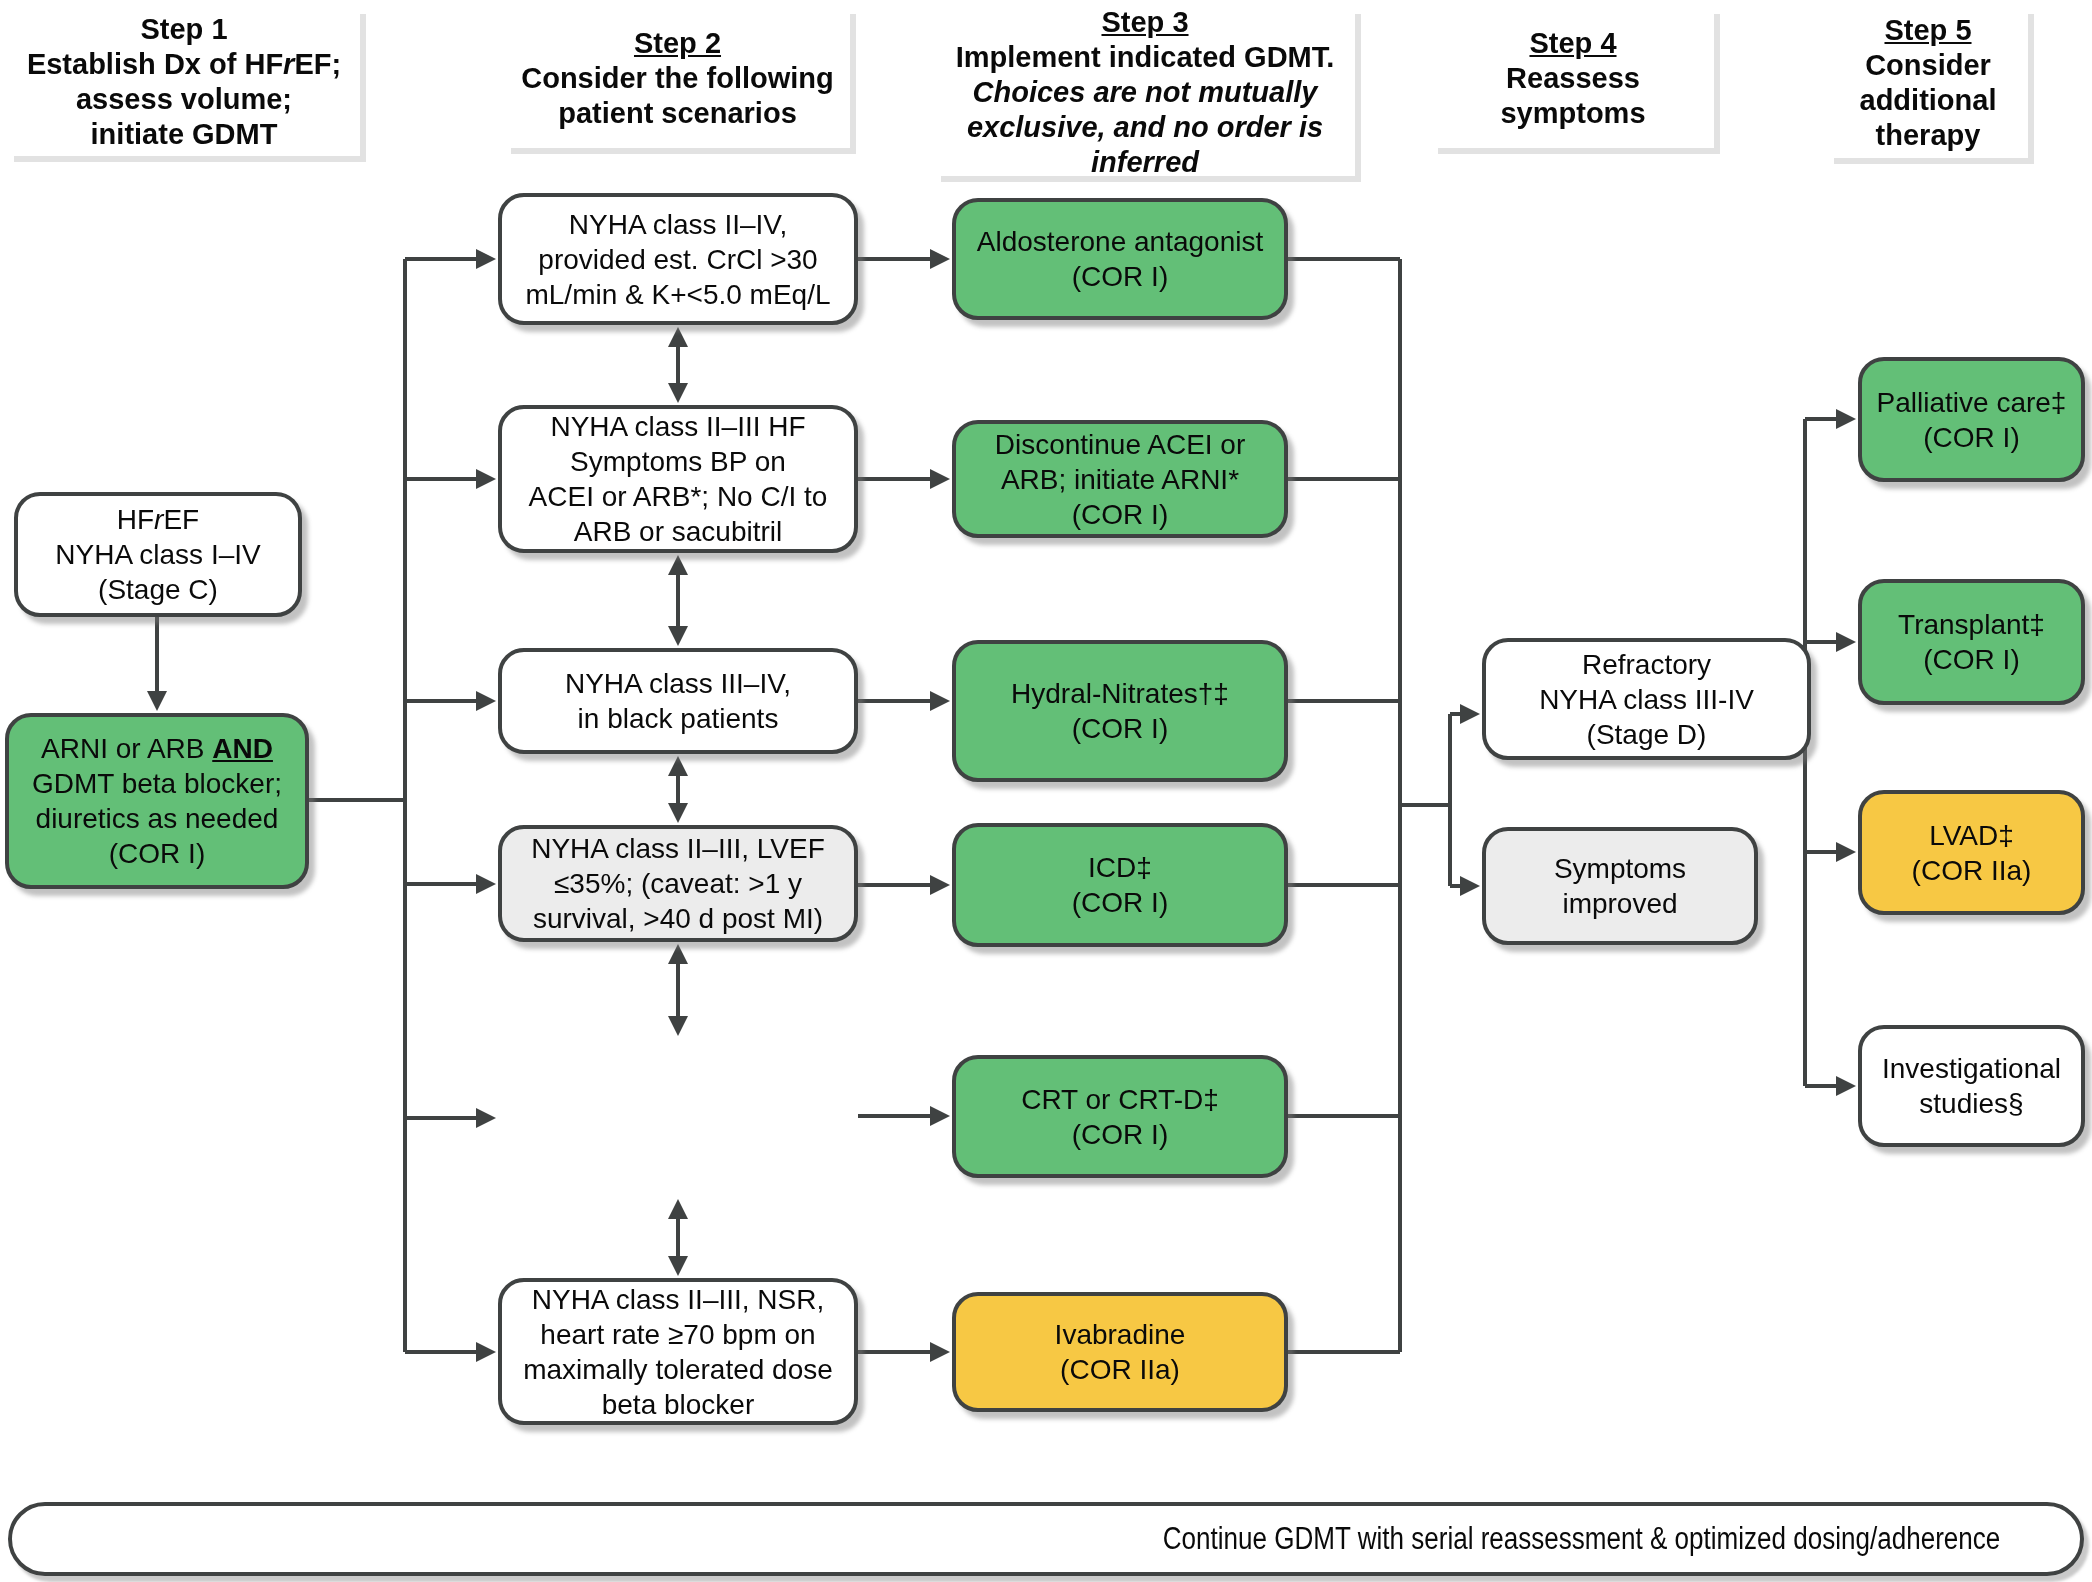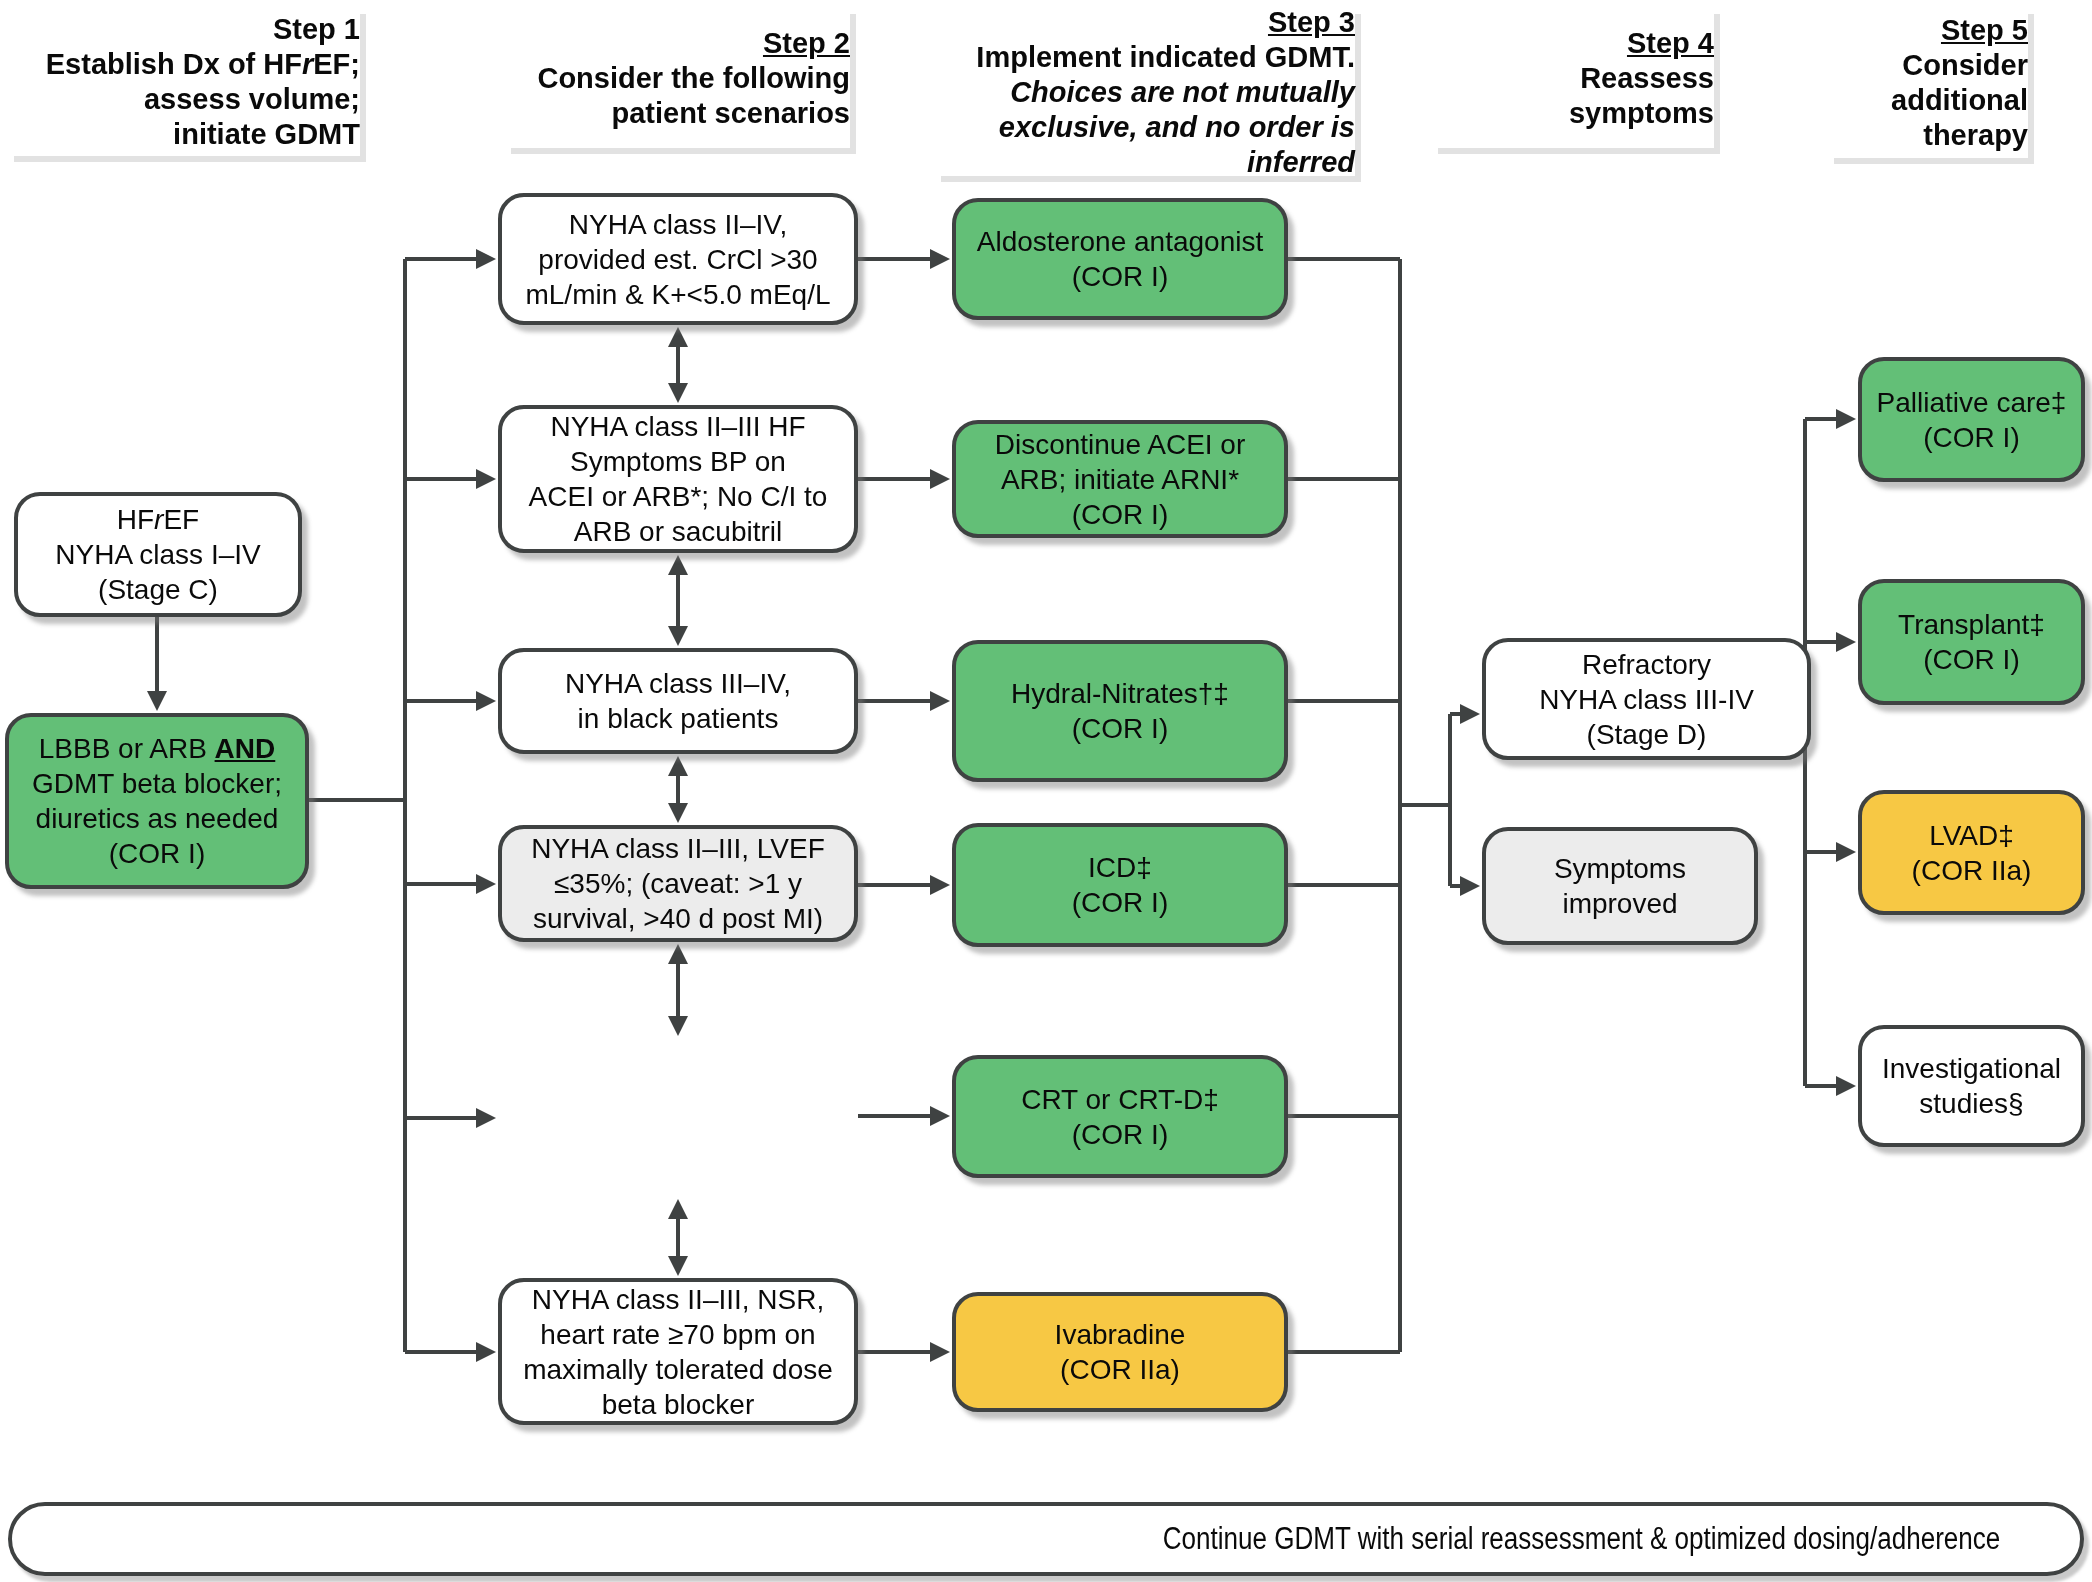--- a/index.html
+++ b/index.html
@@ -4,21 +4,21 @@
 <style>
   html,body{margin:0;padding:0;background:#fff;}
   .canvas{
     position:relative;width:2092px;height:1582px;background:#fff;
     font-family:"Liberation Sans", sans-serif;color:#0a0a0a;overflow:hidden;
   }
   svg.wires{position:absolute;left:0;top:0;z-index:1;}
   .hdr{
     position:absolute;z-index:2;background:#fff;
     box-shadow:6px 6px 0 0 #e2e2e2;
-    display:flex;flex-direction:column;justify-content:center;align-items:flex-end;
+    display:flex;flex-direction:column;justify-content:center;align-items:center;
     text-align:center;font-weight:bold;font-size:29px;line-height:35px;
   }
   .hdr .ht{display:block;}
   .hdr .u{text-decoration:underline;}
   .hdr .it{font-style:italic;}
   .ln{display:block;}
   .bx{
     position:absolute;z-index:3;
     border:4px solid var(--line,#3f4242);border-radius:26px;
     box-shadow:6px 7px 4px rgba(120,120,120,.45);
@@ -135,21 +135,21 @@
     <span class="ln">therapy</span>
   </div>
 
   <div class="bx white" style="left:14px;top:492px;width:288px;height:125px">
     <span class="ln"><span>HF</span><i>r</i><span>EF</span></span>
     <span class="ln">NYHA class I–IV</span>
     <span class="ln">(Stage C)</span>
   </div>
 
   <div class="bx green" style="left:5px;top:713px;width:304px;height:176px">
-    <span class="ln"><span>LBBB or ARB </span><b class="u">AND</b></span>
+    <span class="ln"><span>ARNI or ARB </span><b class="u">AND</b></span>
     <span class="ln">GDMT beta blocker;</span>
     <span class="ln">diuretics as needed</span>
     <span class="ln">(COR I)</span>
   </div>
 
   <div class="bx white" style="left:498px;top:193px;width:360px;height:132px">
     <span class="ln">NYHA class II–IV,</span>
     <span class="ln">provided est. CrCl &gt;30</span>
     <span class="ln">mL/min &amp; K+&lt;5.0 mEq/L</span>
   </div>

